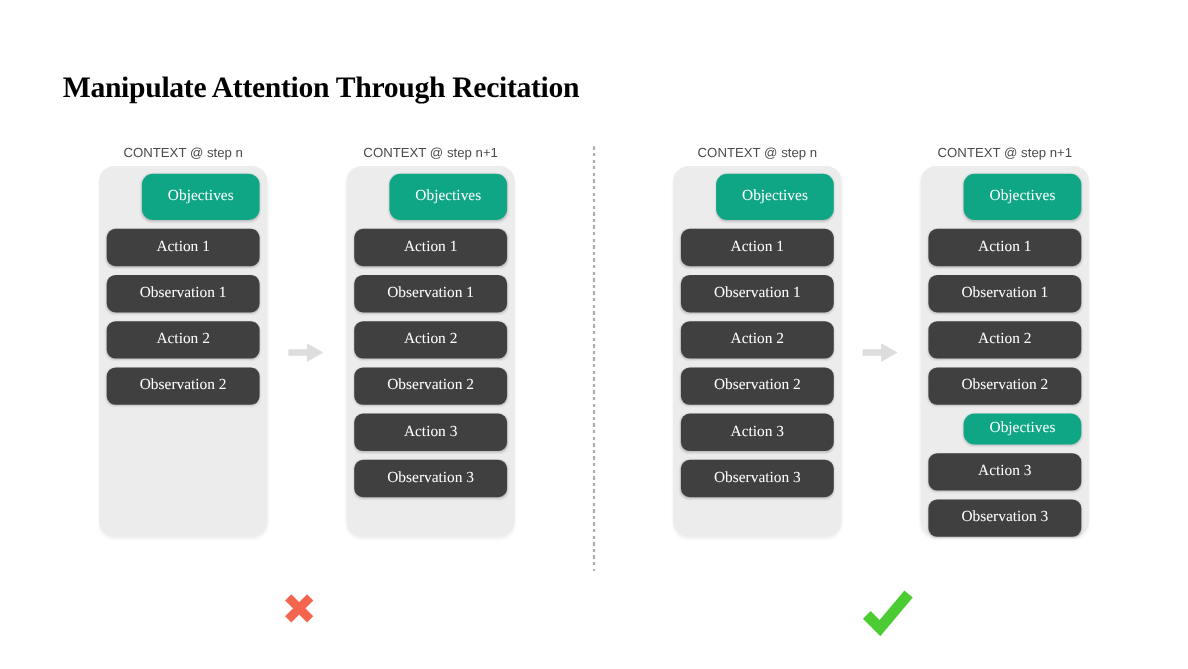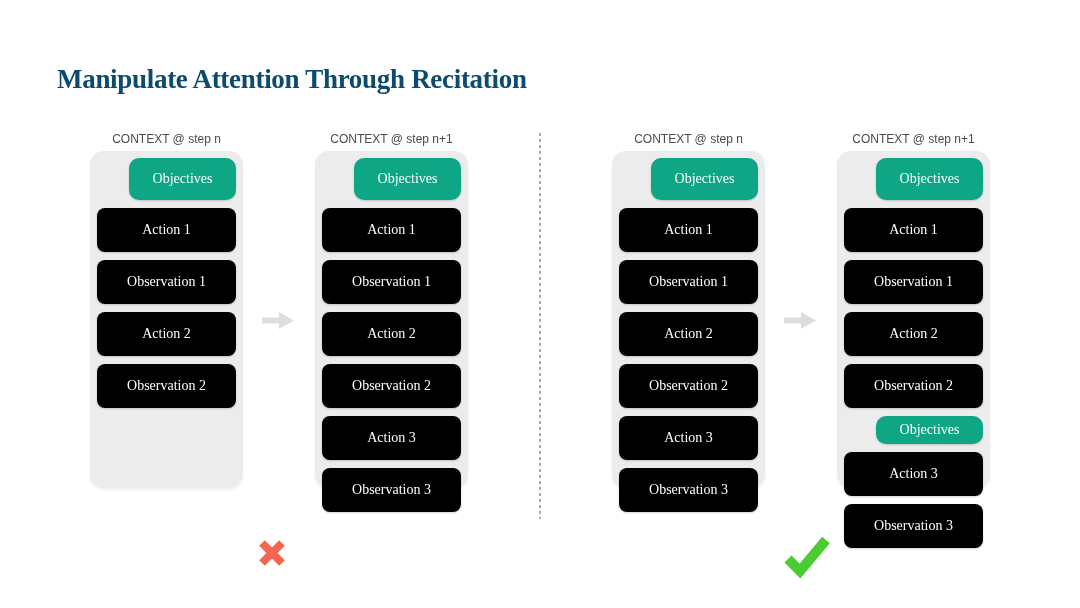--- a/index.html
+++ b/index.html
@@ -11,21 +11,21 @@
     font-family: "Liberation Sans", sans-serif;
   }
 
   .title {
     position: absolute;
     left: 57px; top: 46px;
     font-family: "Liberation Serif", serif;
     font-weight: 700;
     font-size: 27px;
     letter-spacing: -0.3px;
-    color: #0c4a6e;
+    color: #000000;
     white-space: nowrap;
   }
 
   .column { position: absolute; top: 132px; width: 153px; }
   .c1 { left: 90px; }
   .c2 { left: 315px; }
   .c3 { left: 612px; }
   .c4 { left: 837px; }
 
   .col-header {
@@ -43,23 +43,23 @@
     padding: 7px;
     box-sizing: border-box;
     display: flex;
     flex-direction: column;
     gap: 8px;
     box-shadow: 0 2px 3px rgba(0,0,0,0.06);
   }
 
   .item {
     flex: 0 0 auto;
-    height: 44px;
+    height: 34px;
     border-radius: 8px;
-    background: #000000;
+    background: #404040;
     color: #ffffff;
     font-family: "Liberation Serif", serif;
     font-size: 14px;
     display: flex;
     align-items: center;
     justify-content: center;
     box-shadow: 0 1px 2px rgba(0,0,0,0.18);
     white-space: nowrap;
   }
   .item.objective {

